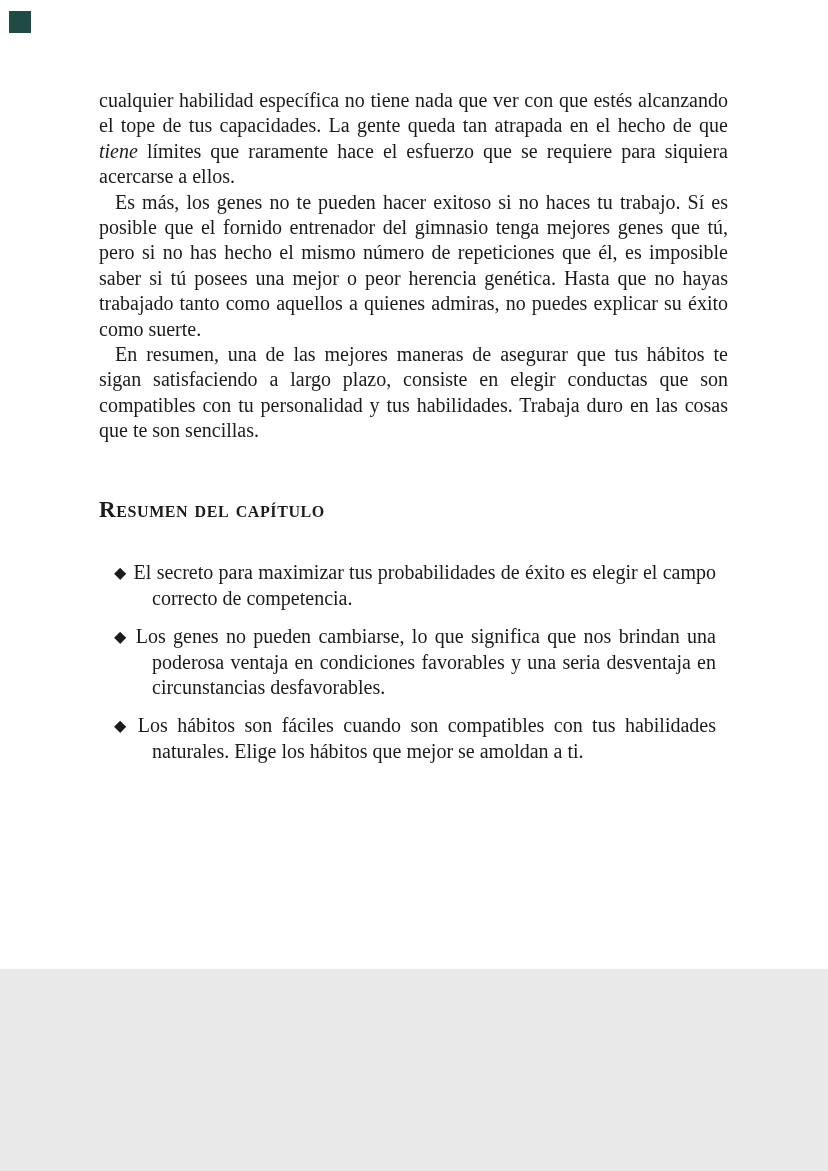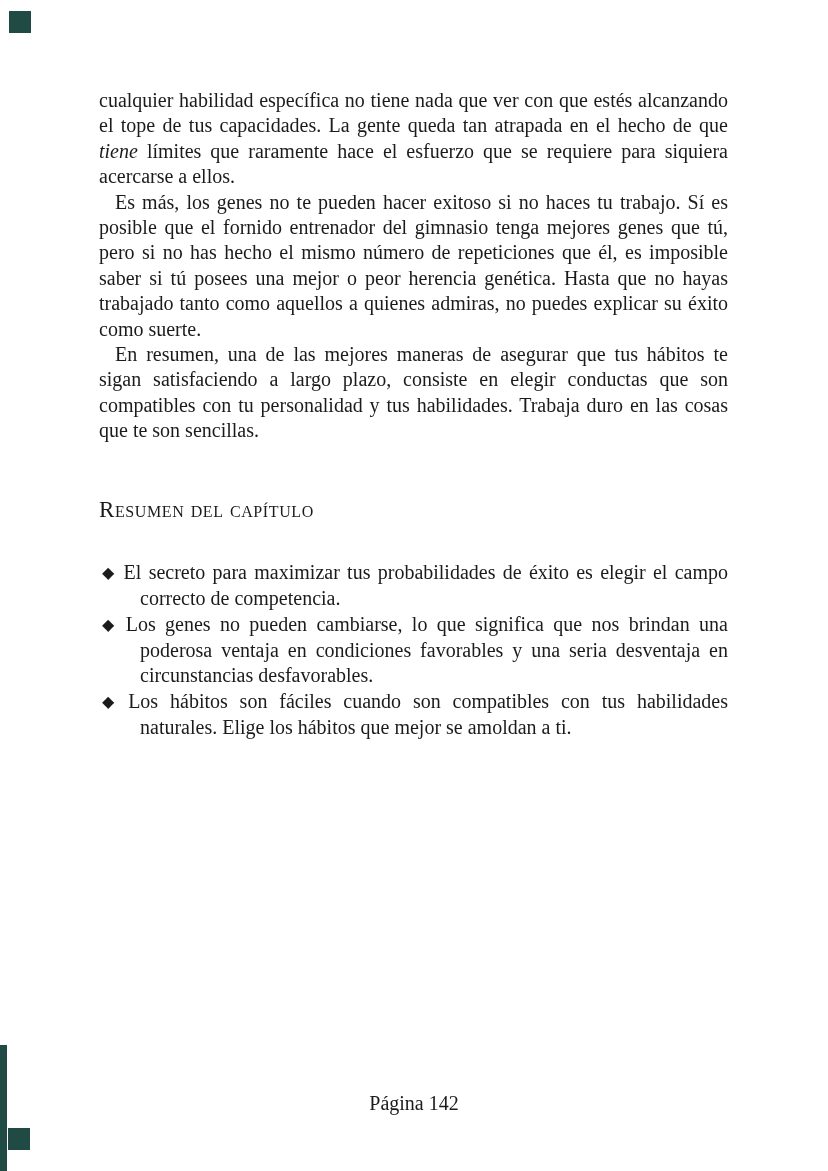--- a/index.html
+++ b/index.html
@@ -1,19 +1,19 @@
 <!DOCTYPE html>
 <html lang="es"><head>
 <meta charset="utf-8">
 <style>
   html, body { margin: 0; padding: 0; background: #e9e9e9; }
   .page {
     position: relative;
     width: 828px;
-    height: 1171px;
+    height: 969px;
     background: #ffffff;
     overflow: hidden;
     font-family: "Liberation Serif", "DejaVu Serif", serif;
     color: #1b1b1b;
   }
   
   .mark { position: absolute; }
   .mark.tl { left: 9px;  top: 11px;   width: 22px; height: 22px; }
   .mark.bl { left: 8px;  top: 1128px; width: 22px; height: 22px; }
   .mark.bar { left: 0;   top: 1045px; width: 7px;  height: 126px; }
@@ -30,32 +30,32 @@
     line-height: 25.4px;
     text-align: justify;
   }
   .para.indent { text-indent: 16px; }
   .para em { font-style: italic; }
 
   .section-heading {
     margin: 52px 0 0 0;
     font-size: 23px;
     line-height: 28px;
-    font-weight: normal;
+    font-weight: bold;
     font-variant: small-caps;
     letter-spacing: 0.6px;
   }
 
   .bullet-list {
     list-style: none;
     margin: 36px 0 0 0;
     padding: 0;
   }
   .bullet-list li {
-    margin: 0;
+    margin: 12px;
     padding-left: 41px;
     text-indent: -38px;
     font-size: 20px;
     line-height: 25.4px;
     text-align: justify;
   }
   .bullet-list .glyph {
     font-family: "DejaVu Sans", sans-serif;
     font-size: 16px;
     margin-right: 7px;

